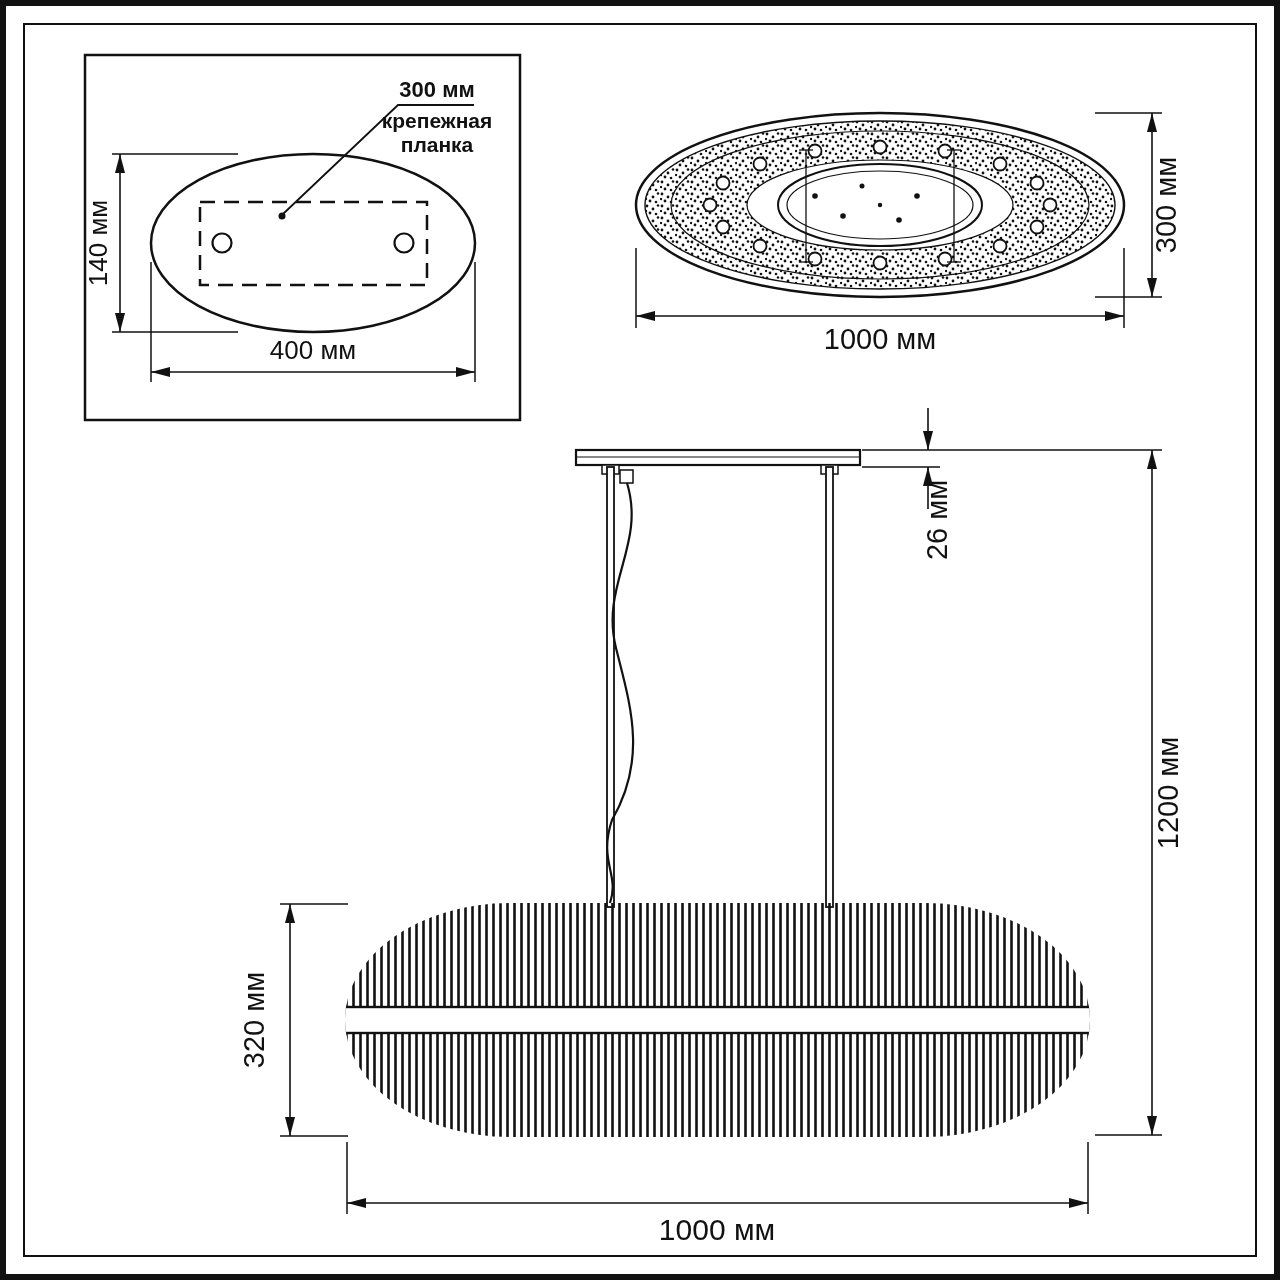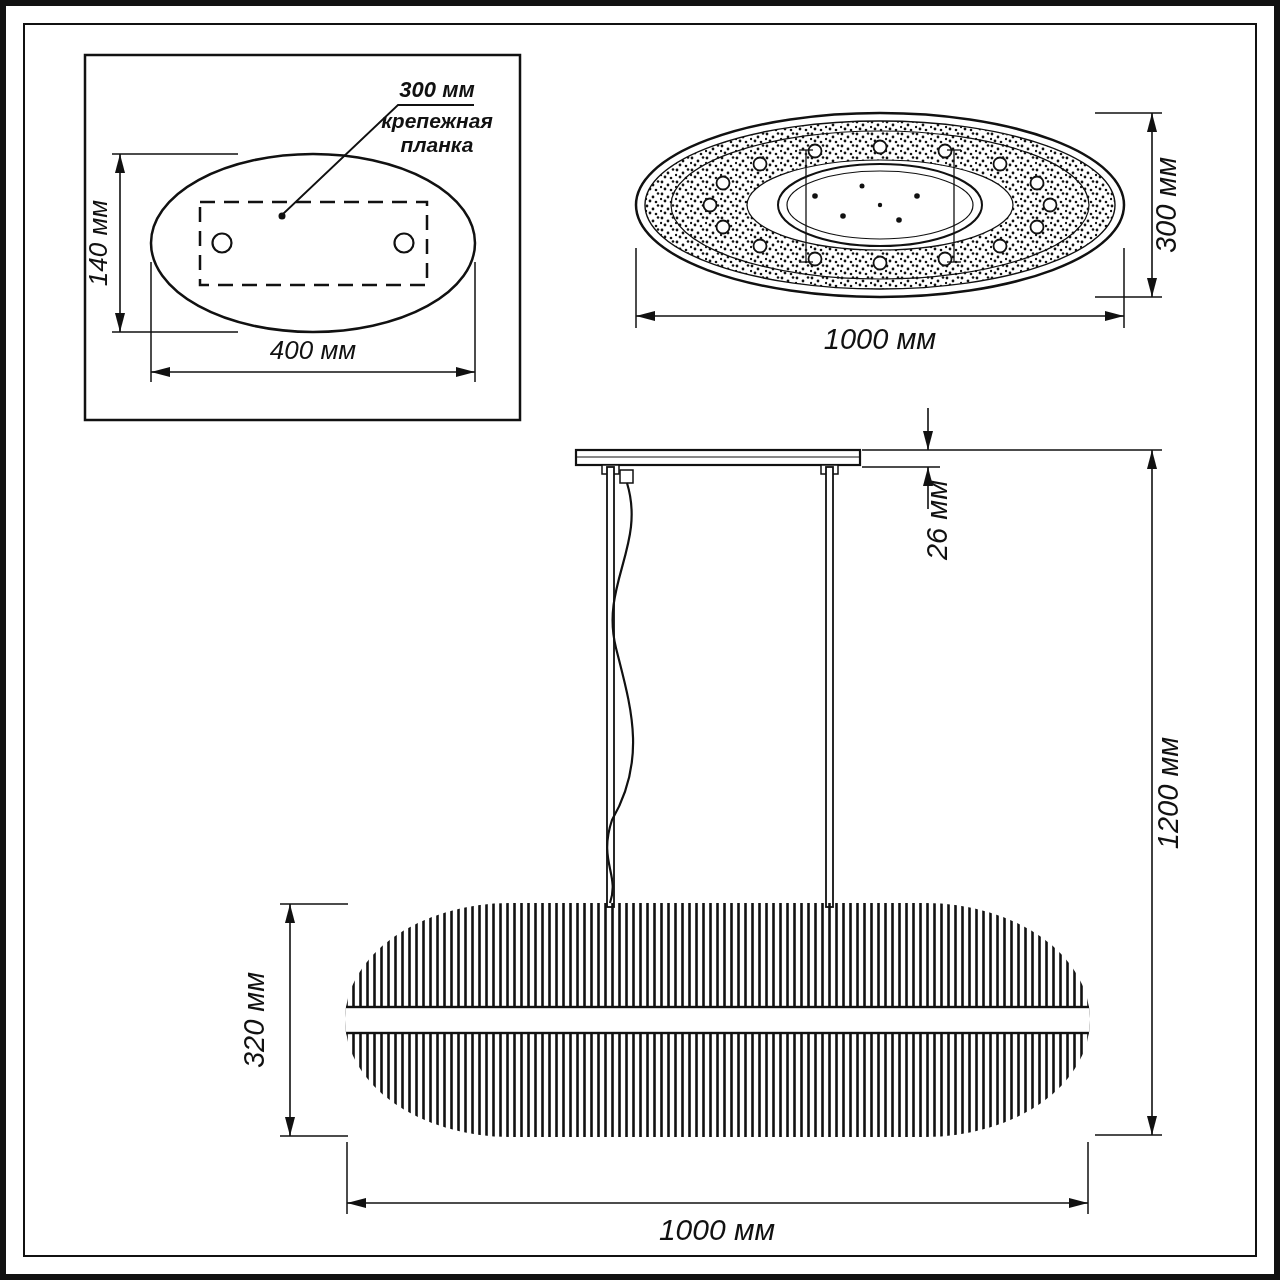--- a/index.html
+++ b/index.html
@@ -1,16 +1,16 @@
 <!DOCTYPE html>
 <html><head>
 <meta charset="utf-8">
 <style>
   html,body{margin:0;padding:0;background:#ffffff;}
-  .stage{position:relative;width:1280px;height:1280px;background:#fff;overflow:hidden;font-style:italic;}
+  .stage{position:relative;width:1280px;height:1280px;background:#fff;overflow:hidden;}
   svg{display:block;}
   text{font-family:"Liberation Sans","DejaVu Sans",sans-serif;fill:#111;}
   .dim-label{font-size:29px;font-weight:400;}
   .dim-label-sm{font-size:26px;font-weight:400;}
   .inset-label{font-size:22px;font-weight:600;}
   .inset-caption{font-size:21px;font-weight:600;}
 </style>
 </head>
 <body>
 

